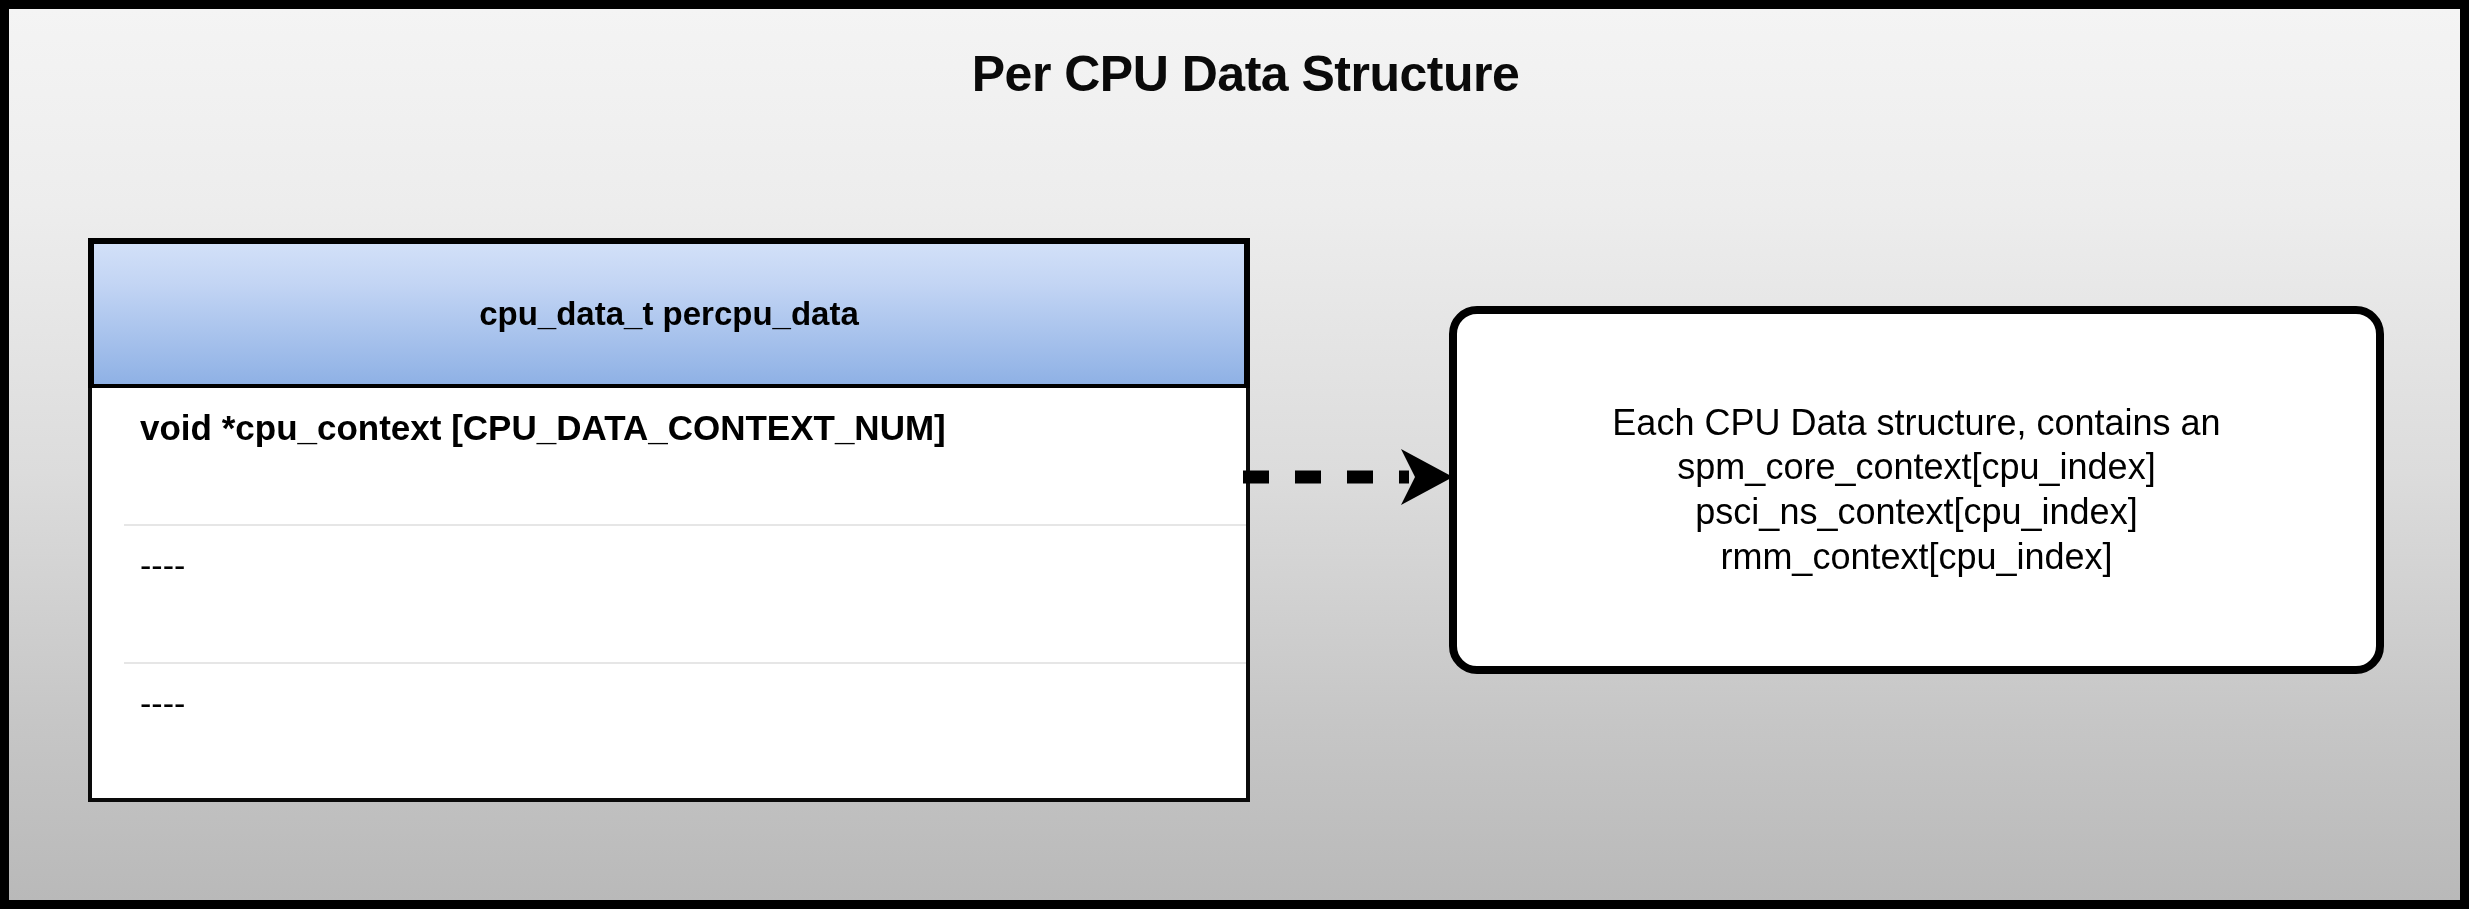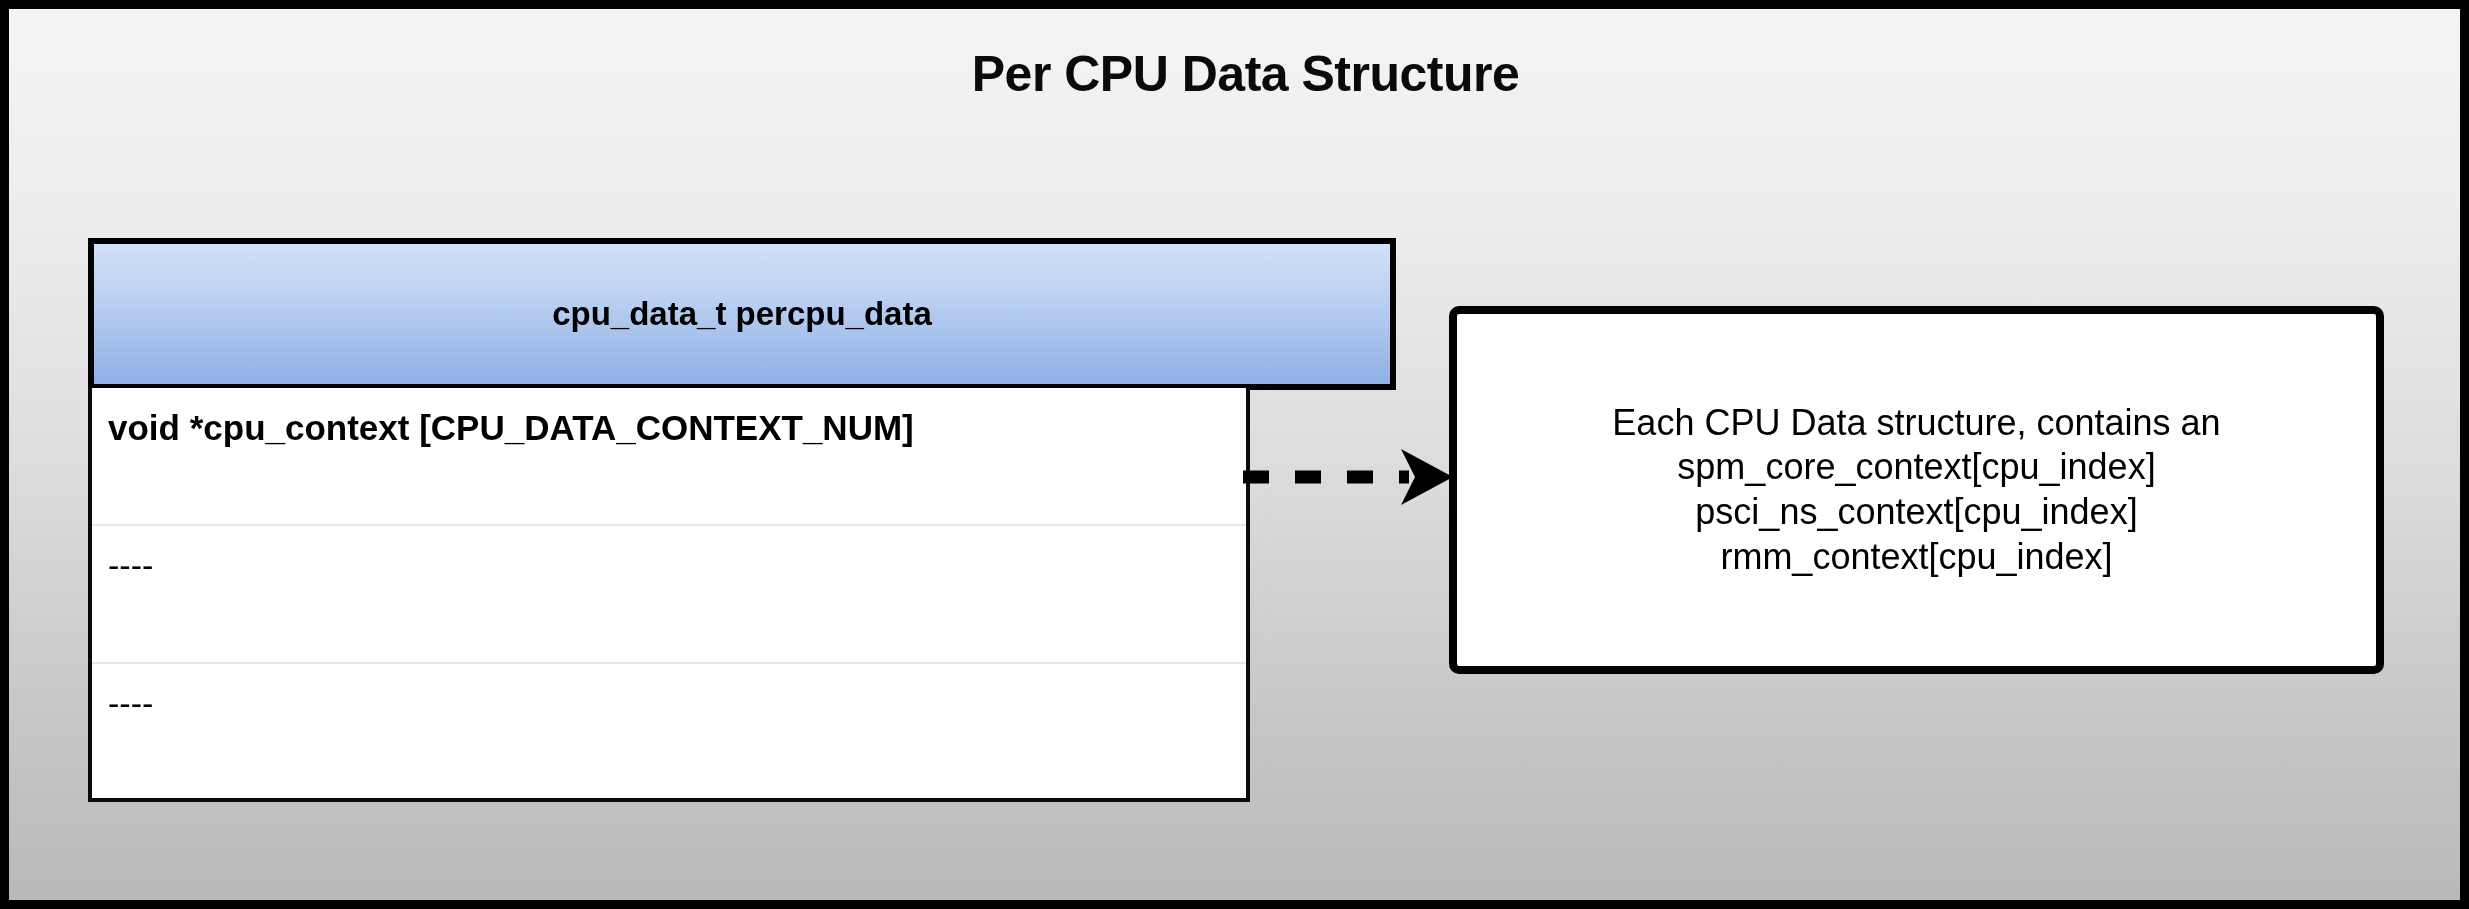--- a/index.html
+++ b/index.html
@@ -38,21 +38,21 @@
     left: 79px;
     top: 229px;
     width: 1162px;
     height: 564px;
     box-sizing: border-box;
   }
   #struct-header {
     position: absolute;
     left: 0;
     top: 0;
-    width: 1308px;
+    width: 1162px;
     height: 152px;
     box-sizing: border-box;
     border: 6px solid #000000;
     background: linear-gradient(to bottom, #d2e0f8 0%, #c3d5f4 28%, #aac4ed 62%, #8fb1e5 100%);
     display: flex;
     flex-direction: column;
     align-items: center;
     justify-content: center;
   }
   .header-line {
@@ -74,20 +74,21 @@
     border: 4px solid #0a0a0a;
     border-top: none;
     background: #ffffff;
   }
   .struct-row {
     box-sizing: border-box;
     height: 138px;
     padding: 22px 0 0 16px;
     border-bottom: 2px solid #e6e6e6;
     overflow: hidden;
+    margin-left: 32px;
   }
   .struct-row:last-child { border-bottom: none; }
   .row-text {
     font-size: 34px;
     color: #000000;
     white-space: nowrap;
     line-height: 1.0;
   }
   .row-text.bold { font-weight: bold; font-size: 35px; }
 
@@ -102,21 +103,21 @@
 
   
   #callout-box {
     position: absolute;
     left: 1440px;
     top: 297px;
     width: 935px;
     height: 368px;
     box-sizing: border-box;
     border: 8px solid #000000;
-    border-radius: 10px;
+    border-radius: 28px;
     background: #ffffff;
     display: flex;
     flex-direction: column;
     align-items: center;
     justify-content: center;
     padding: 4px 18px;
   }
   .callout-line {
     font-size: 36px;
     color: #000000;

